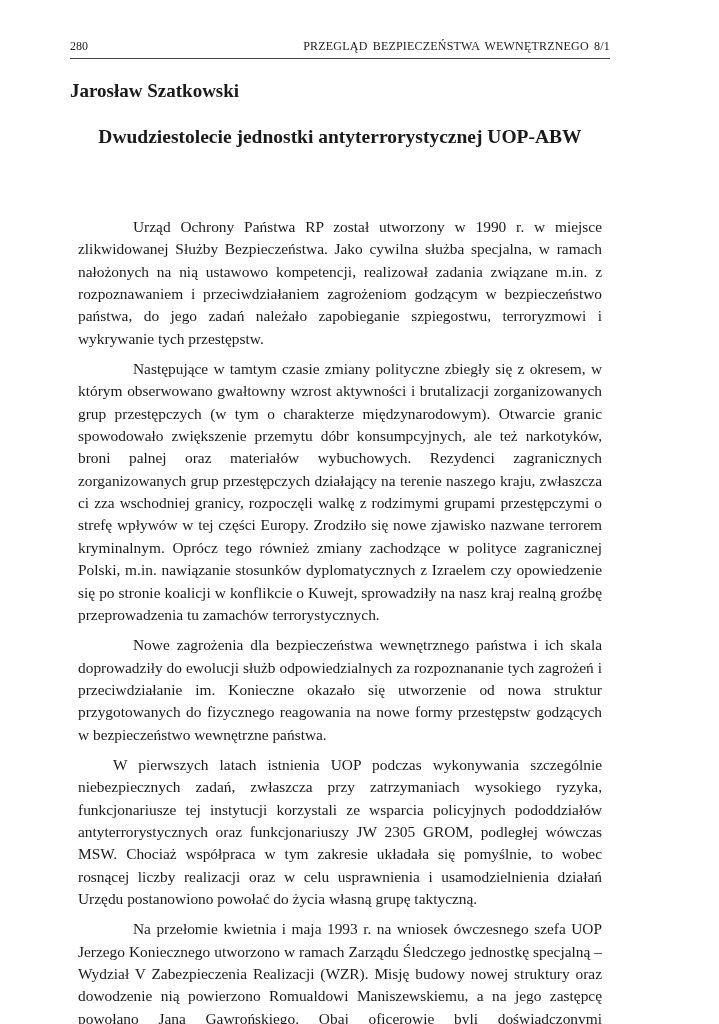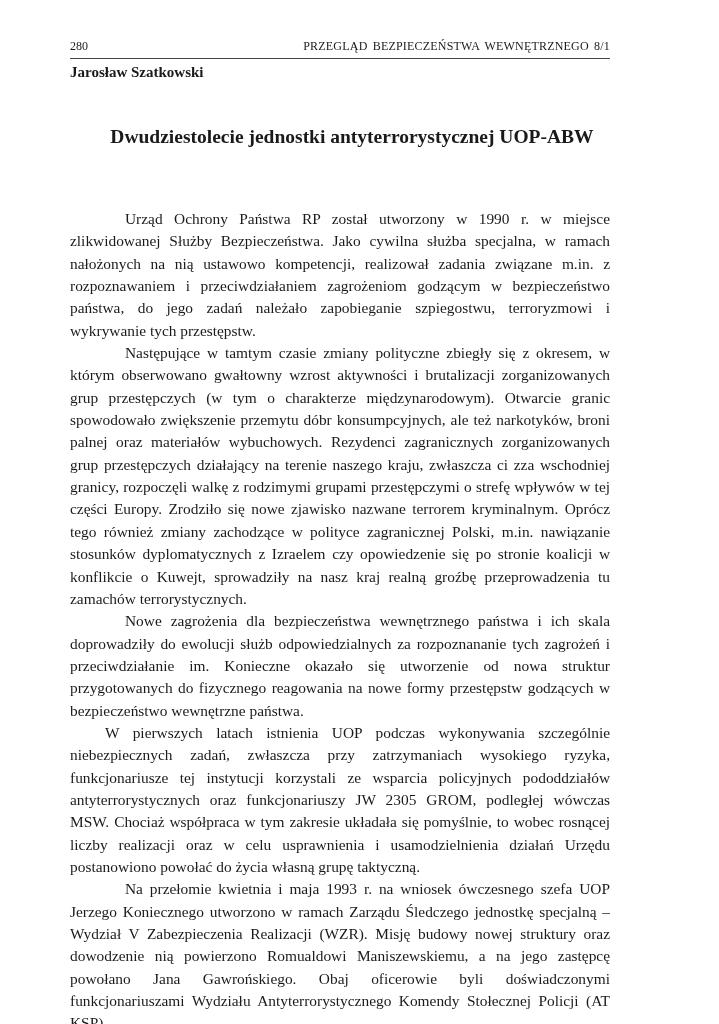--- a/index.html
+++ b/index.html
@@ -3,26 +3,26 @@
 <meta charset="utf-8">
 <style>
   html, body { margin: 0; padding: 0; background: #ffffff; }
   body { width: 719px; height: 1024px; position: relative; overflow: hidden;
          font-family: "Liberation Serif", "DejaVu Serif", serif; color: #1a1a1a; }
   .page { position: absolute; left: 70px; top: 0; width: 540px; }
   .running-head { position: absolute; top: 38px; left: 0; width: 540px; height: 20px;
                   border-bottom: 1.4px solid #444; font-size: 12px; }
   .running-head .pg { position: absolute; left: 0; top: 1px; }
   .running-head .journal { position: absolute; right: 0; top: 1px; letter-spacing: 0.2px; word-spacing: 2px; }
-  .author { position: absolute; top: 64px; left: 0; font-weight: bold; font-size: 15px; }
-  .title { position: absolute; top: 124px; left: 12px; width: 540px; text-align: center;
+  .author { position: absolute; top: 80px; left: 0; font-weight: bold; font-size: 19px; }
+  .title { position: absolute; top: 124px; left: 0; width: 540px; text-align: center;
            font-weight: bold; font-size: 19.5px; line-height: 25px; }
   .body { position: absolute; top: 208px; left: 0; width: 540px; font-size: 15.4px;
           line-height: 22.35px; text-align: justify; }
-  .body p { margin: 0; text-indent: 55px; }
+  .body p { margin: 8px; text-indent: 55px; }
   .body p.p5 { text-indent: 35px; font-family: Liberation Serif, serif; }
 </style>
 </head>
 <body>
 
 <div class="page">
   <div class="running-head">
     <span class="pg">280</span>
     <span class="journal">PRZEGLĄD BEZPIECZEŃSTWA WEWNĘTRZNEGO 8/1</span>
   </div>

